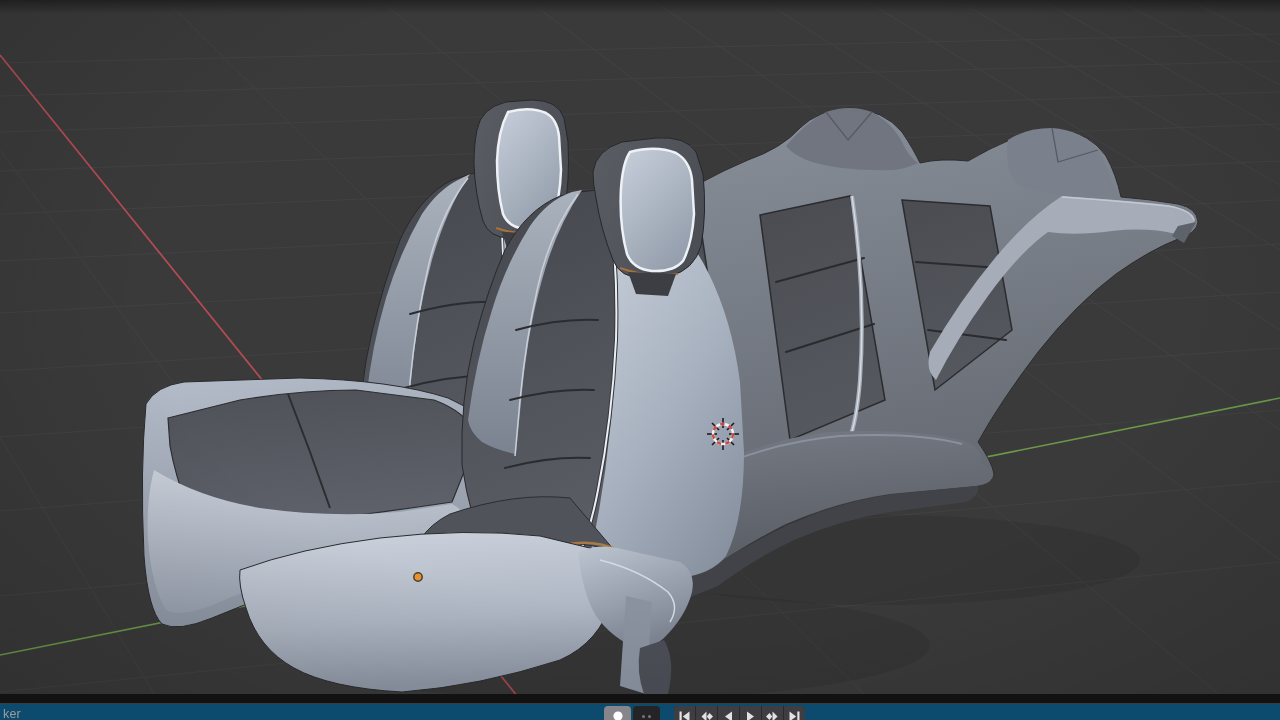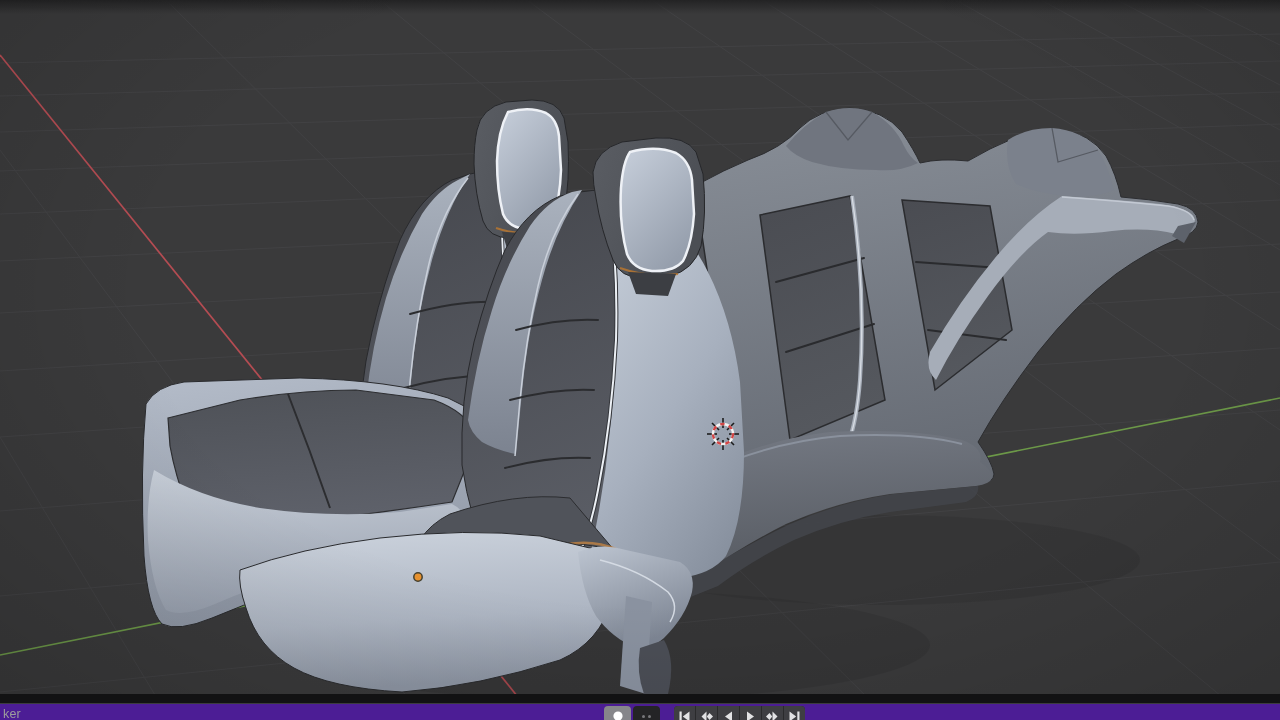--- a/index.html
+++ b/index.html
@@ -8,21 +8,21 @@
   .viewport{position:absolute;left:0;top:0;width:1280px;height:694px;
             background:#3a3a3b;overflow:hidden;}
   .viewport svg{position:absolute;left:0;top:0;}
   .top-shade{position:absolute;left:0;top:0;width:1280px;height:14px;
              background:linear-gradient(#232324,rgba(58,58,59,0));pointer-events:none;}
   .vignette{position:absolute;left:0;top:0;width:1280px;height:694px;
             background:radial-gradient(ellipse at 52% 42%,rgba(0,0,0,0) 55%,rgba(0,0,0,0.16) 100%);
             pointer-events:none;}
   .black-strip{position:absolute;left:0;top:694px;width:1280px;height:9px;background:#121213;}
   .timeline{position:absolute;left:0;top:703px;width:1280px;height:17px;
-            background:#4c1d95;border-top:1px solid #3c3c3f;}
+            background:#0c4a6e;border-top:1px solid #3c3c3f;}
   .menu-label{position:absolute;left:3px;top:3px;font-size:12.5px;color:#9d9d9d;letter-spacing:.2px;}
   .controls{position:absolute;left:604px;top:2px;display:flex;align-items:flex-start;}
   .btn{height:20px;display:flex;align-items:flex-start;justify-content:center;
        box-sizing:border-box;padding-top:4px;}
   .btn svg{display:block;}
   .rec{width:27px;background:#86868a;border-radius:4px;margin-right:2px;}
   .keyset{width:27px;background:#242426;border-radius:4px;margin-right:14px;}
   .transport{display:flex;background:#2a2a2c;border-radius:4px;overflow:hidden;}
   .tbtn{width:21px;background:#3e3e42;margin-right:1px;}
   .tbtn:last-child{margin-right:0;}

